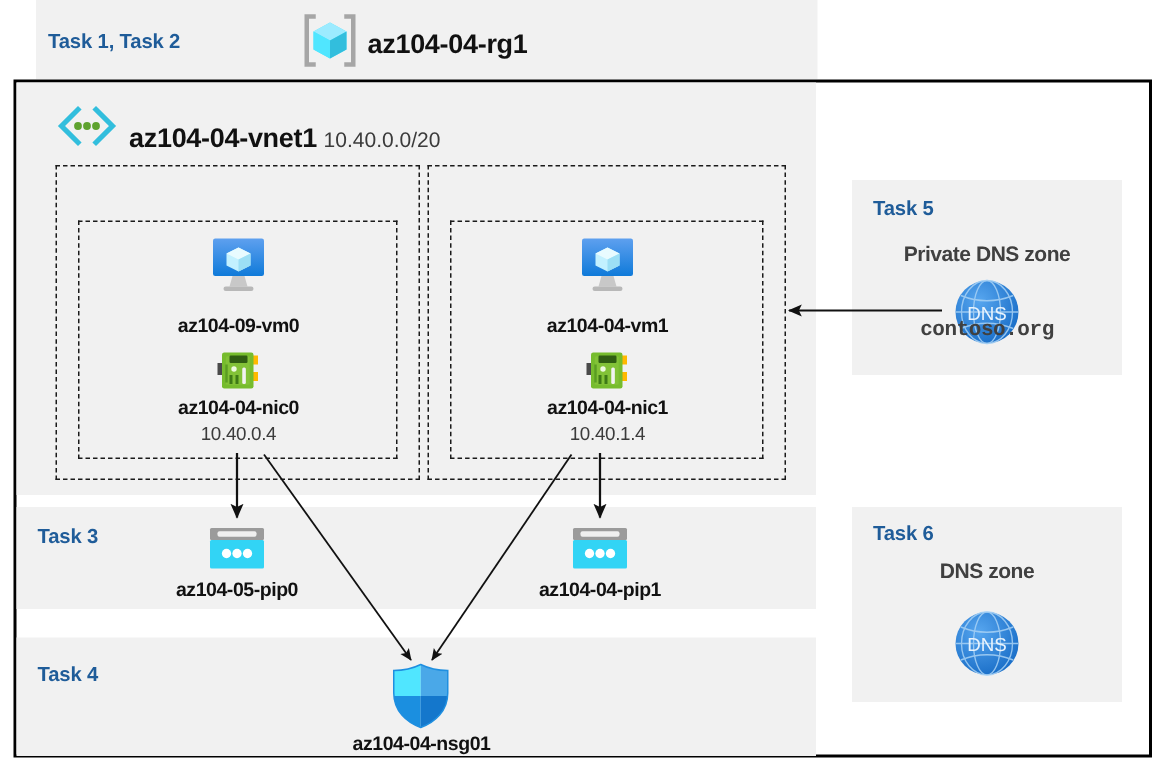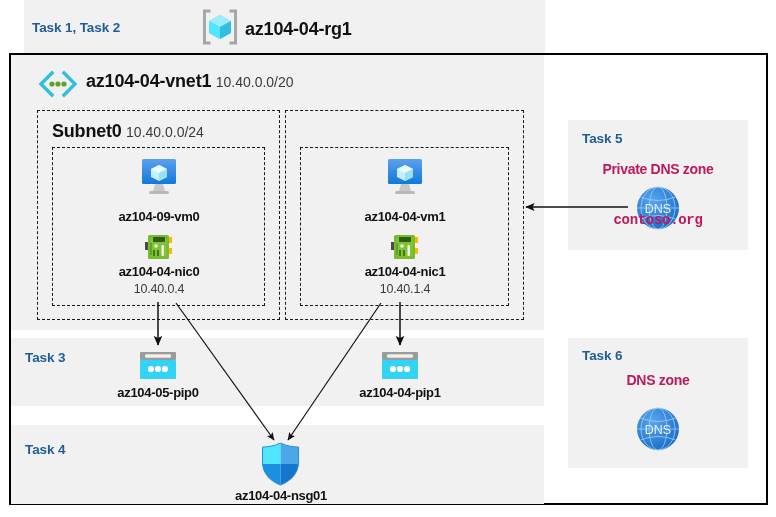--- a/index.html
+++ b/index.html
@@ -41,21 +41,21 @@
   .node-name{
     color:#111;font-weight:bold;font-size:13px;text-align:center;
     letter-spacing:-0.3px;white-space:nowrap;
   }
   .node-ip{
     color:#3b3b3b;font-weight:normal;font-size:12.5px;text-align:center;
     letter-spacing:-0.2px;white-space:nowrap;
   }
   .center-h{transform:translateX(-50%);}
   .zone-title{
-    color:#be185d;font-weight:bold;font-size:14px;text-align:left;
+    color:#404040;font-weight:bold;font-size:14px;text-align:left;
     white-space:nowrap;letter-spacing:-0.3px;
   }
 
   
   .ico{position:absolute;}
   svg{display:block;overflow:visible;}
 </style>
 </head>
 <body>
 
@@ -82,30 +82,26 @@
 
   <div class="ico" style="left:36px;top:70px;">
     <svg width="44" height="28" viewBox="0 0 44 28">
       <path d="M16 3 L5 14 L16 25" fill="none" stroke="#32bedd" stroke-width="3.4" stroke-linecap="square"></path>
       <path d="M28 3 L39 14 L28 25" fill="none" stroke="#32bedd" stroke-width="3.4" stroke-linecap="square"></path>
       <circle cx="16" cy="14" r="2.6" fill="#5ea22e"></circle>
       <circle cx="22" cy="14" r="2.6" fill="#5ea22e"></circle>
       <circle cx="28" cy="14" r="2.6" fill="#5ea22e"></circle>
     </svg>
   </div>
-  <div class="abs" style="left:86px;top:71px;white-space:nowrap;">
+  <div class="abs" style="left:86px;top:82px;white-space:nowrap;">
     <span class="title-bold">az104-04-vnet1</span>
     <span class="title-norm">10.40.0.0/20</span>
   </div>
 
   <div class="subnet subnet0"></div>
-  <div class="abs" style="left:52px;top:121px;white-space:nowrap;">
-    <span class="title-bold">Subnet0</span>
-    <span class="title-norm">10.40.0.0/24</span>
-  </div>
   <div class="vmbox vmbox0"></div>
 
   <div class="ico" style="left:137px;top:157px;">
     <svg width="44" height="40" viewBox="0 0 44 40">
       <defs>
         <linearGradient id="vmg0" x1="0" y1="0" x2="0" y2="1">
           <stop offset="0" stop-color="#5ea0ef"></stop>
             <stop offset="1" stop-color="#0f7ad9"></stop>
         </linearGradient>
       </defs>

